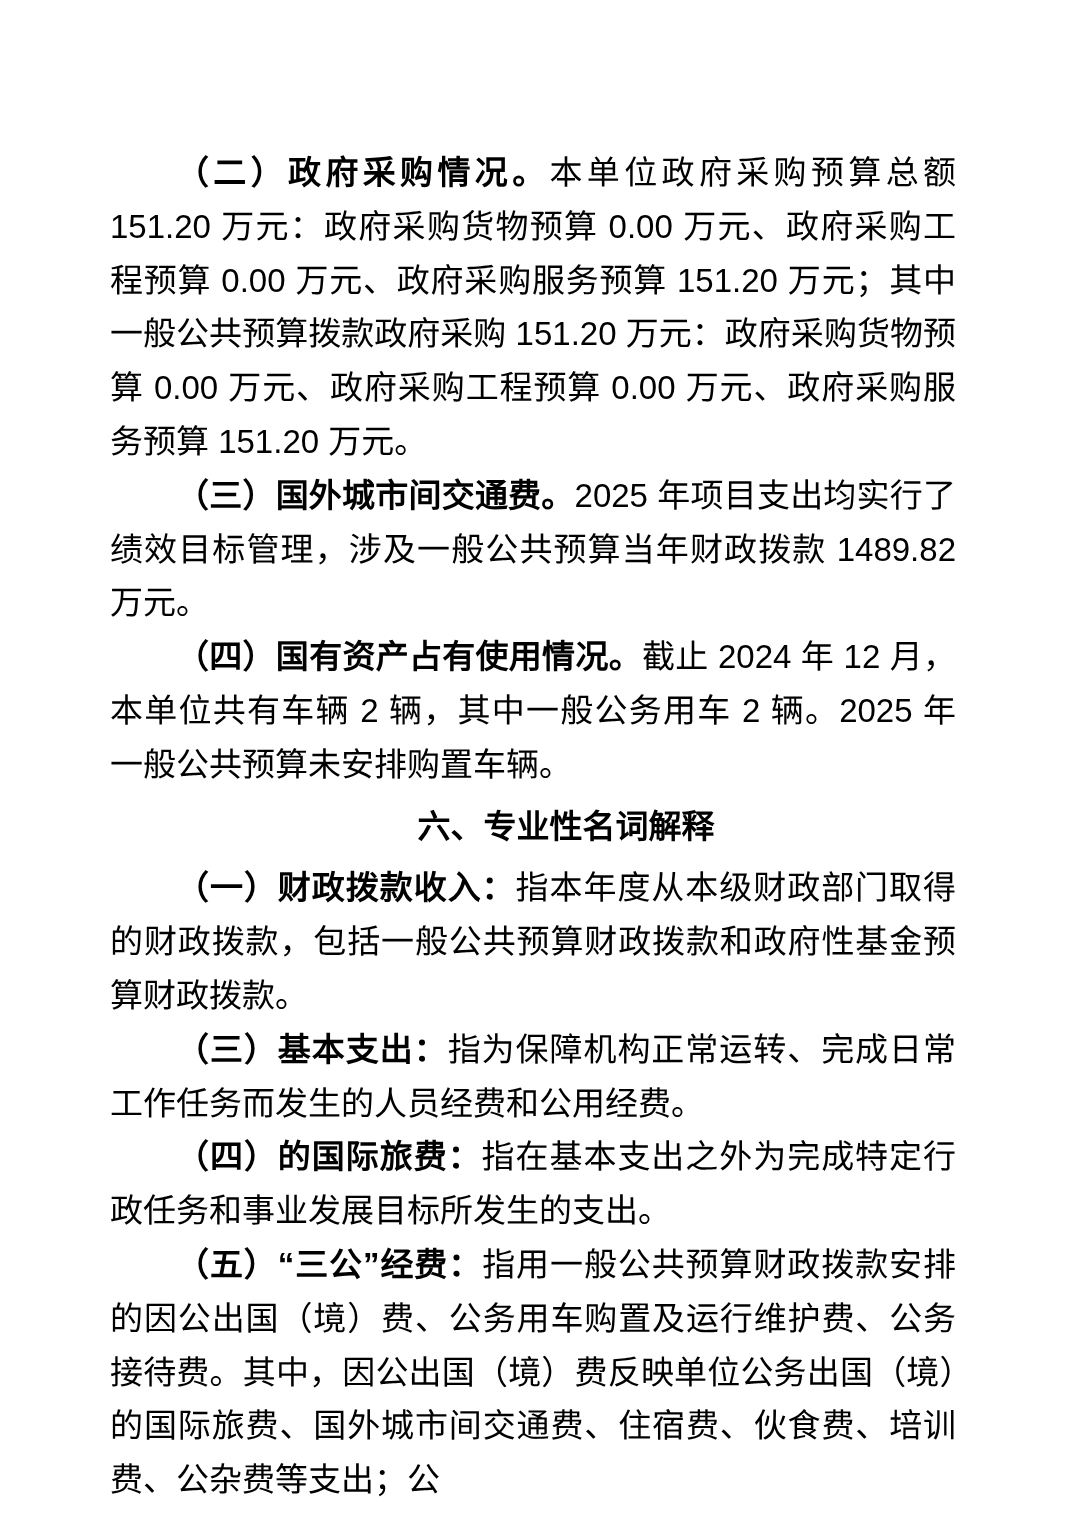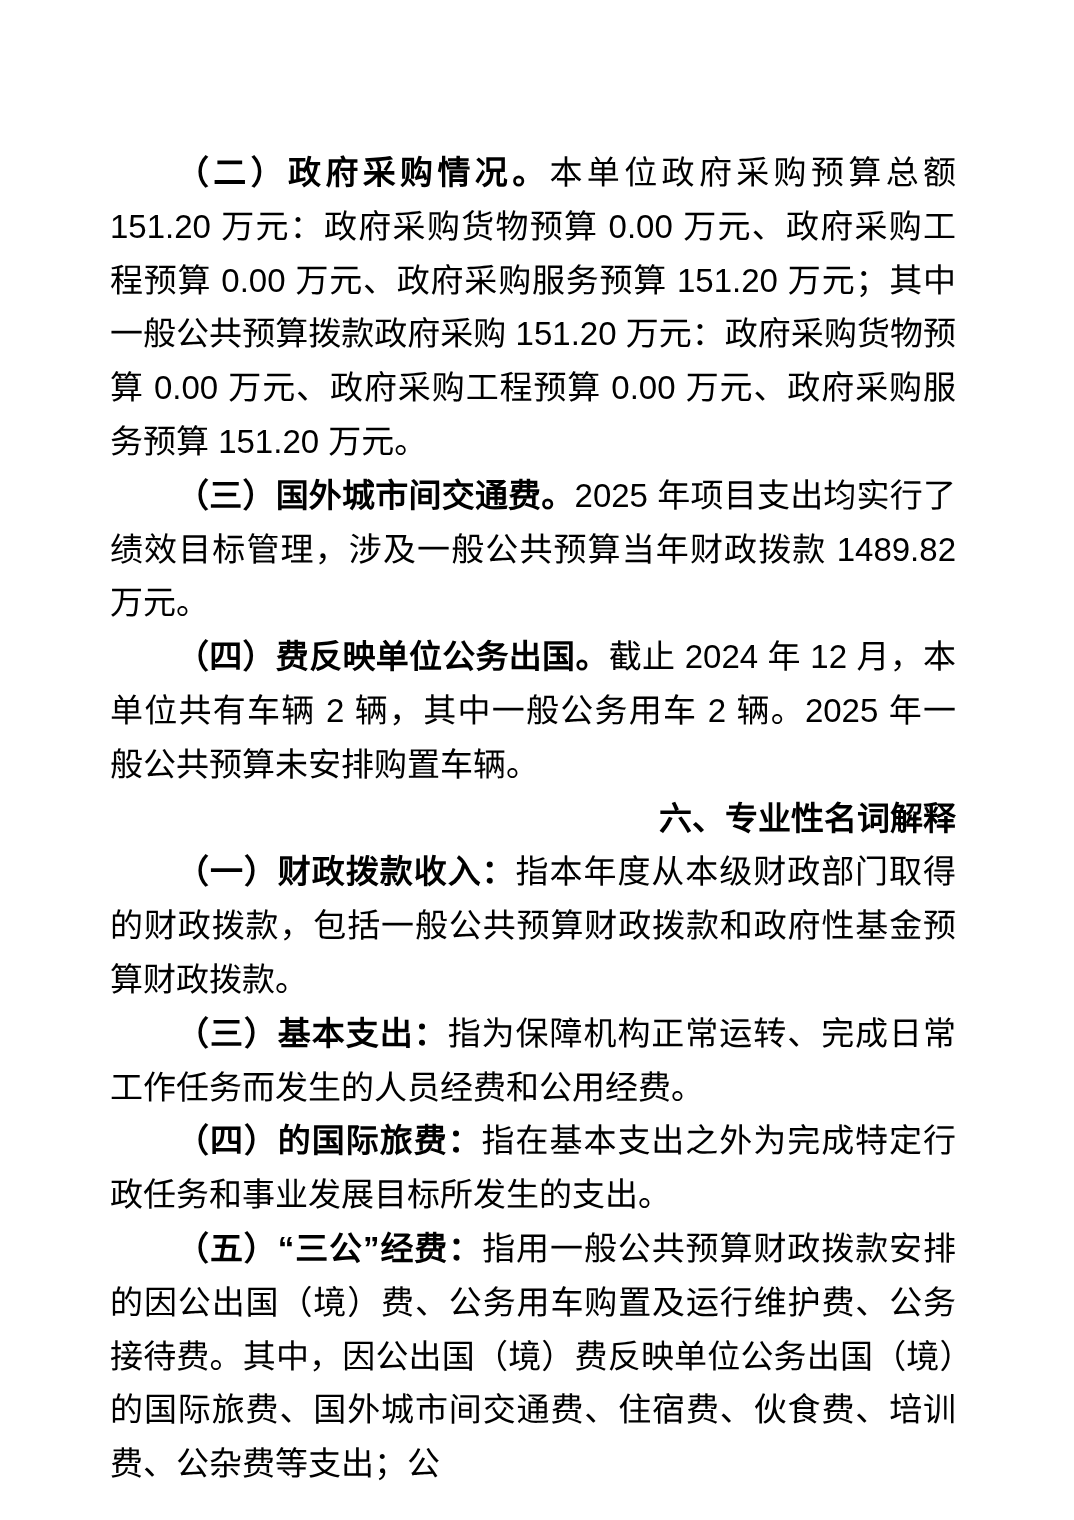--- a/index.html
+++ b/index.html
@@ -26,47 +26,47 @@
   }
   .doc p {
     margin: 0;
     padding: 0;
     text-indent: 2em;
   }
   .lead {
     font-weight: 700;
   }
   .section-heading {
-    margin: 0;
+    margin: 8px;
     padding: 0;
     text-indent: 2em;
     font-size: 33px;
     line-height: 53.8px;
     font-weight: 700;
     color: #000000;
-    text-align: right;
+    text-align: center;
     font-family: "Liberation Sans", "DejaVu Sans", sans-serif;
   }
 </style>
 </head>
 <body>
 
 <div class="page">
   <div class="doc">
 
     <p>
       <span class="lead">（二）政府采购情况。</span><span>本单位政府采购预算总额 151.20 万元：政府采购货物预算 0.00 万元、政府采购工程预算 0.00 万元、政府采购服务预算 151.20 万元；其中一般公共预算拨款政府采购 151.20 万元：政府采购货物预算 0.00 万元、政府采购工程预算 0.00 万元、政府采购服务预算 151.20 万元。</span>
     </p>
 
     <p>
       <span class="lead">（三）国外城市间交通费。</span><span>2025 年项目支出均实行了绩效目标管理，涉及一般公共预算当年财政拨款 1489.82 万元。</span>
     </p>
 
     <p>
-      <span class="lead">（四）费反映单位公务出国。</span><span>截止 2024 年 12 月，本单位共有车辆 2 辆，其中一般公务用车 2 辆。2025 年一般公共预算未安排购置车辆。</span>
+      <span class="lead">（四）国有资产占有使用情况。</span><span>截止 2024 年 12 月，本单位共有车辆 2 辆，其中一般公务用车 2 辆。2025 年一般公共预算未安排购置车辆。</span>
     </p>
 
     <h2 class="section-heading">六、专业性名词解释</h2>
 
     <p>
       <span class="lead">（一）财政拨款收入：</span><span>指本年度从本级财政部门取得的财政拨款，包括一般公共预算财政拨款和政府性基金预算财政拨款。</span>
     </p>
 
 
     <p>

